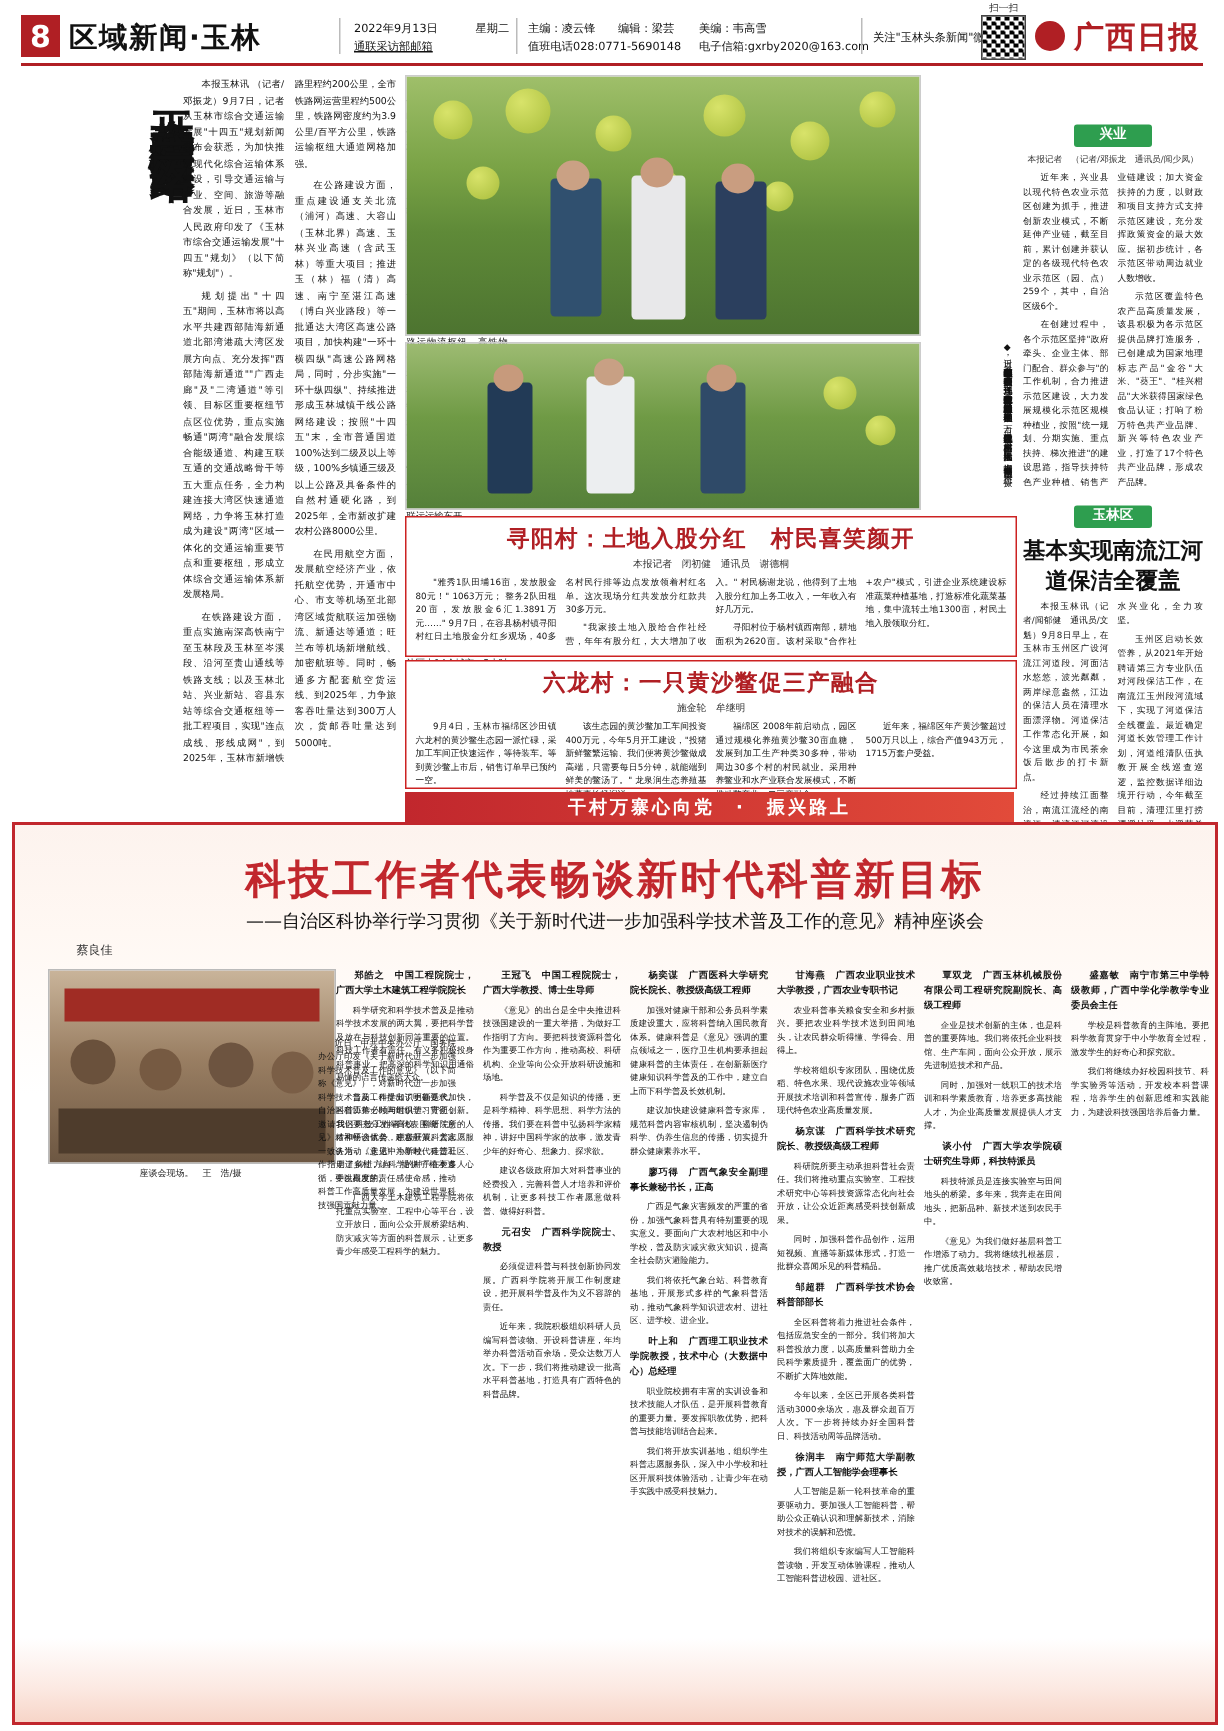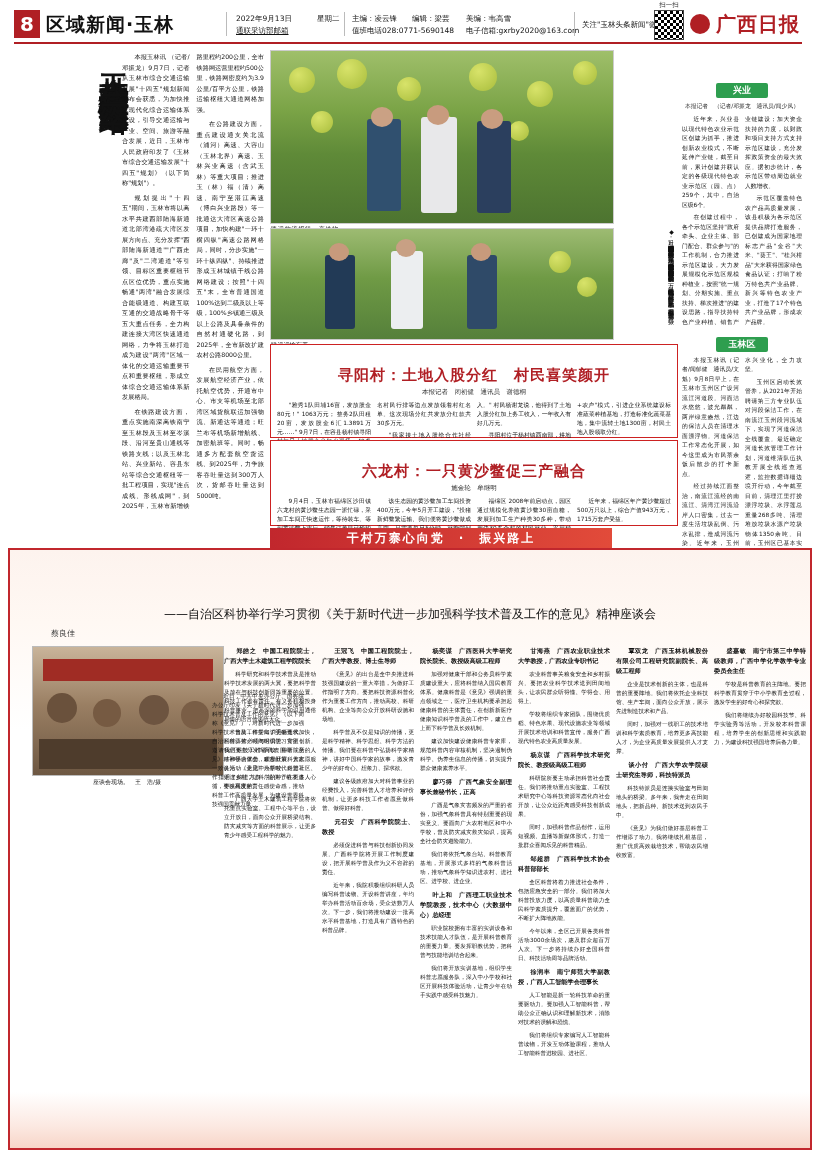--- a/index.html
+++ b/index.html
@@ -32,26 +32,26 @@
      background:linear-gradient(180deg,#9fbf6a 0%,#7aa346 35%,#5f8a38 60%,#4d7430 100%);}
   .ph2{left:256px;top:182px;width:342px;height:110px;
      background:linear-gradient(180deg,#9dbb72 0%,#6f9a45 45%,#55803a 100%);}
   .ph-cap{position:absolute;left:600px;top:182px;width:62px;height:110px;font-size:6px;line-height:10px;color:#111;
      writing-mode:vertical-rl;}
   .fruit{position:absolute;border-radius:50%;background:radial-gradient(circle at 35% 30%,#d8e36a,#a8bd3c);}
   .person{position:absolute;border-radius:3px;}
 
   .boxA{position:absolute;left:256px;top:298px;width:406px;height:92px;border:1px solid #c22;background:#fff;}
   .boxB{position:absolute;left:256px;top:394px;width:406px;height:84px;border:1px solid #c22;background:#fff;}
-  .boxT{font-size:15px;font-weight:bold;color:#b01f24;text-align:center;margin-top:21px;letter-spacing:1px;
+  .boxT{font-size:15px;font-weight:bold;color:#b01f24;text-align:center;margin-top:5px;letter-spacing:1px;
      font-family:"DejaVu Serif","Liberation Serif",serif;}
   .boxBy{font-size:6.5px;color:#333;text-align:center;margin-top:3px;}
   .boxTxt{font-size:5.8px;line-height:9px;color:#111;column-count:4;column-gap:6px;margin:4px 6px;text-align:justify;}
   .boxTxt p{margin:0 0 3px 0;text-indent:2em;}
-  .banner{position:absolute;left:256px;top:482px;width:342px;height:20px;background:linear-gradient(90deg,#c1272d,#e24b3a);
+  .banner{position:absolute;left:256px;top:482px;width:406px;height:20px;background:linear-gradient(90deg,#c1272d,#e24b3a);
      color:#fff;font-size:12px;font-weight:bold;text-align:center;line-height:20px;letter-spacing:2px;}
 
   
   .rcol{position:absolute;left:668px;top:4px;width:120px;margin-top:33px;}
   .tagbar{width:52px;height:15px;background:#2e9e4f;color:#fff;font-size:9px;text-align:center;line-height:15px;
      margin-left:34px;border-radius:2px;font-weight:bold;}
   .rtitle{font-size:15px;font-weight:bold;color:#111;text-align:center;line-height:20px;margin-top:5px;
      font-family:"DejaVu Serif","Liberation Serif",serif;}
   .rby{font-size:5.8px;color:#333;text-align:center;margin-top:4px;}
   .rtxt{font-size:5.8px;line-height:9.5px;color:#111;text-align:justify;margin-top:4px;column-count:2;column-gap:6px;}
@@ -175,29 +175,31 @@
 
     <div class="rcol">
       <div class="tagbar">兴业</div>
       <div class="rby">本报记者　（记者/邓振龙　通讯员/闻少凤）</div>
       <div class="rtxt">
         <p>近年来，兴业县以现代特色农业示范区创建为抓手，推进创新农业模式，不断延伸产业链，截至目前，累计创建并获认定的各级现代特色农业示范区（园、点）259个，其中，自治区级6个。</p>
         <p>在创建过程中，各个示范区坚持"政府牵头、企业主体、部门配合、群众参与"的工作机制，合力推进示范区建设，大力发展规模化示范区规模种植业，按照"统一规划、分期实施、重点扶持、梯次推进"的建设思路，指导扶持特色产业种植、销售产业链建设；加大资金扶持的力度，以财政和项目支持方式支持示范区建设，充分发挥政策资金的最大效应。据初步统计，各示范区带动周边就业人数增收。</p>
         <p>示范区覆盖特色农产品高质量发展，该县积极为各示范区提供品牌打造服务，已创建成为国家地理标志产品"金谷"大米、"葵王"、"桂兴柑品"大米获得国家绿色食品认证；打响了粉万特色共产业品牌、新兴等特色农业产业，打造了17个特色共产业品牌，形成农产品牌。</p>
       </div>
       <div class="tagbar2">玉林区</div>
+      <div class="rtitle">基本实现南流江河道保洁全覆盖</div>
       <div class="rtxt">
         <p>本报玉林讯（记者/闻郁健　通讯员/文魁）9月8日早上，在玉林市玉州区广设河流江河道段。河面洁水悠悠，波光粼粼，两岸绿意盎然，江边的保洁人员在清理水面漂浮物。河道保洁工作常态化开展，如今这里成为市民茶余饭后散步的打卡新点。</p>
         <p>经过持续江面整治，南流江流经的南流江、清湾江河流沿岸人口密集，过去一度生活垃圾乱倒、污水乱排，造成河流污染。近年来，玉州区"水清、岸绿、景美"的生态河，推动治水兴业化，全力攻坚。</p>
         <p>玉州区启动长效管养，从2021年开始聘请第三方专业队伍对河段保洁工作，在南流江玉州段河流域下，实现了河道保洁全线覆盖。最近确定河道长效管理工作计划，河道维清队伍执教开展全线巡查巡逻，监控数据详细边境开行动，今年截至目前，清理江里打捞漂浮垃圾、水浮莲总重量268多吨、清理堆放垃圾水源产垃圾物体1350余吨。目前，玉州区已基本实现河道保洁全覆盖。</p>
       </div>
     </div>
   </div>
 
   <div class="lower">
+    <div class="ltitle">科技工作者代表畅谈新时代科普新目标</div>
     <div class="lsub">——自治区科协举行学习贯彻《关于新时代进一步加强科学技术普及工作的意见》精神座谈会</div>
     <div class="lauthor">蔡良佳</div>
 
     <div class="lphoto">
       <div style="position:absolute;left:10px;top:12px;width:170px;height:22px;background:#a02c24;"></div>
       <div style="position:absolute;left:14px;top:46px;width:30px;height:30px;border-radius:50%;background:#6a513c;"></div>
       <div style="position:absolute;left:60px;top:52px;width:28px;height:28px;border-radius:50%;background:#765a42;"></div>
       <div style="position:absolute;left:106px;top:48px;width:30px;height:30px;border-radius:50%;background:#6d5440;"></div>
       <div style="position:absolute;left:148px;top:54px;width:28px;height:28px;border-radius:50%;background:#7a5e46;"></div>
       <div style="position:absolute;left:6px;top:92px;width:178px;height:30px;background:#4e3c2c;"></div>

